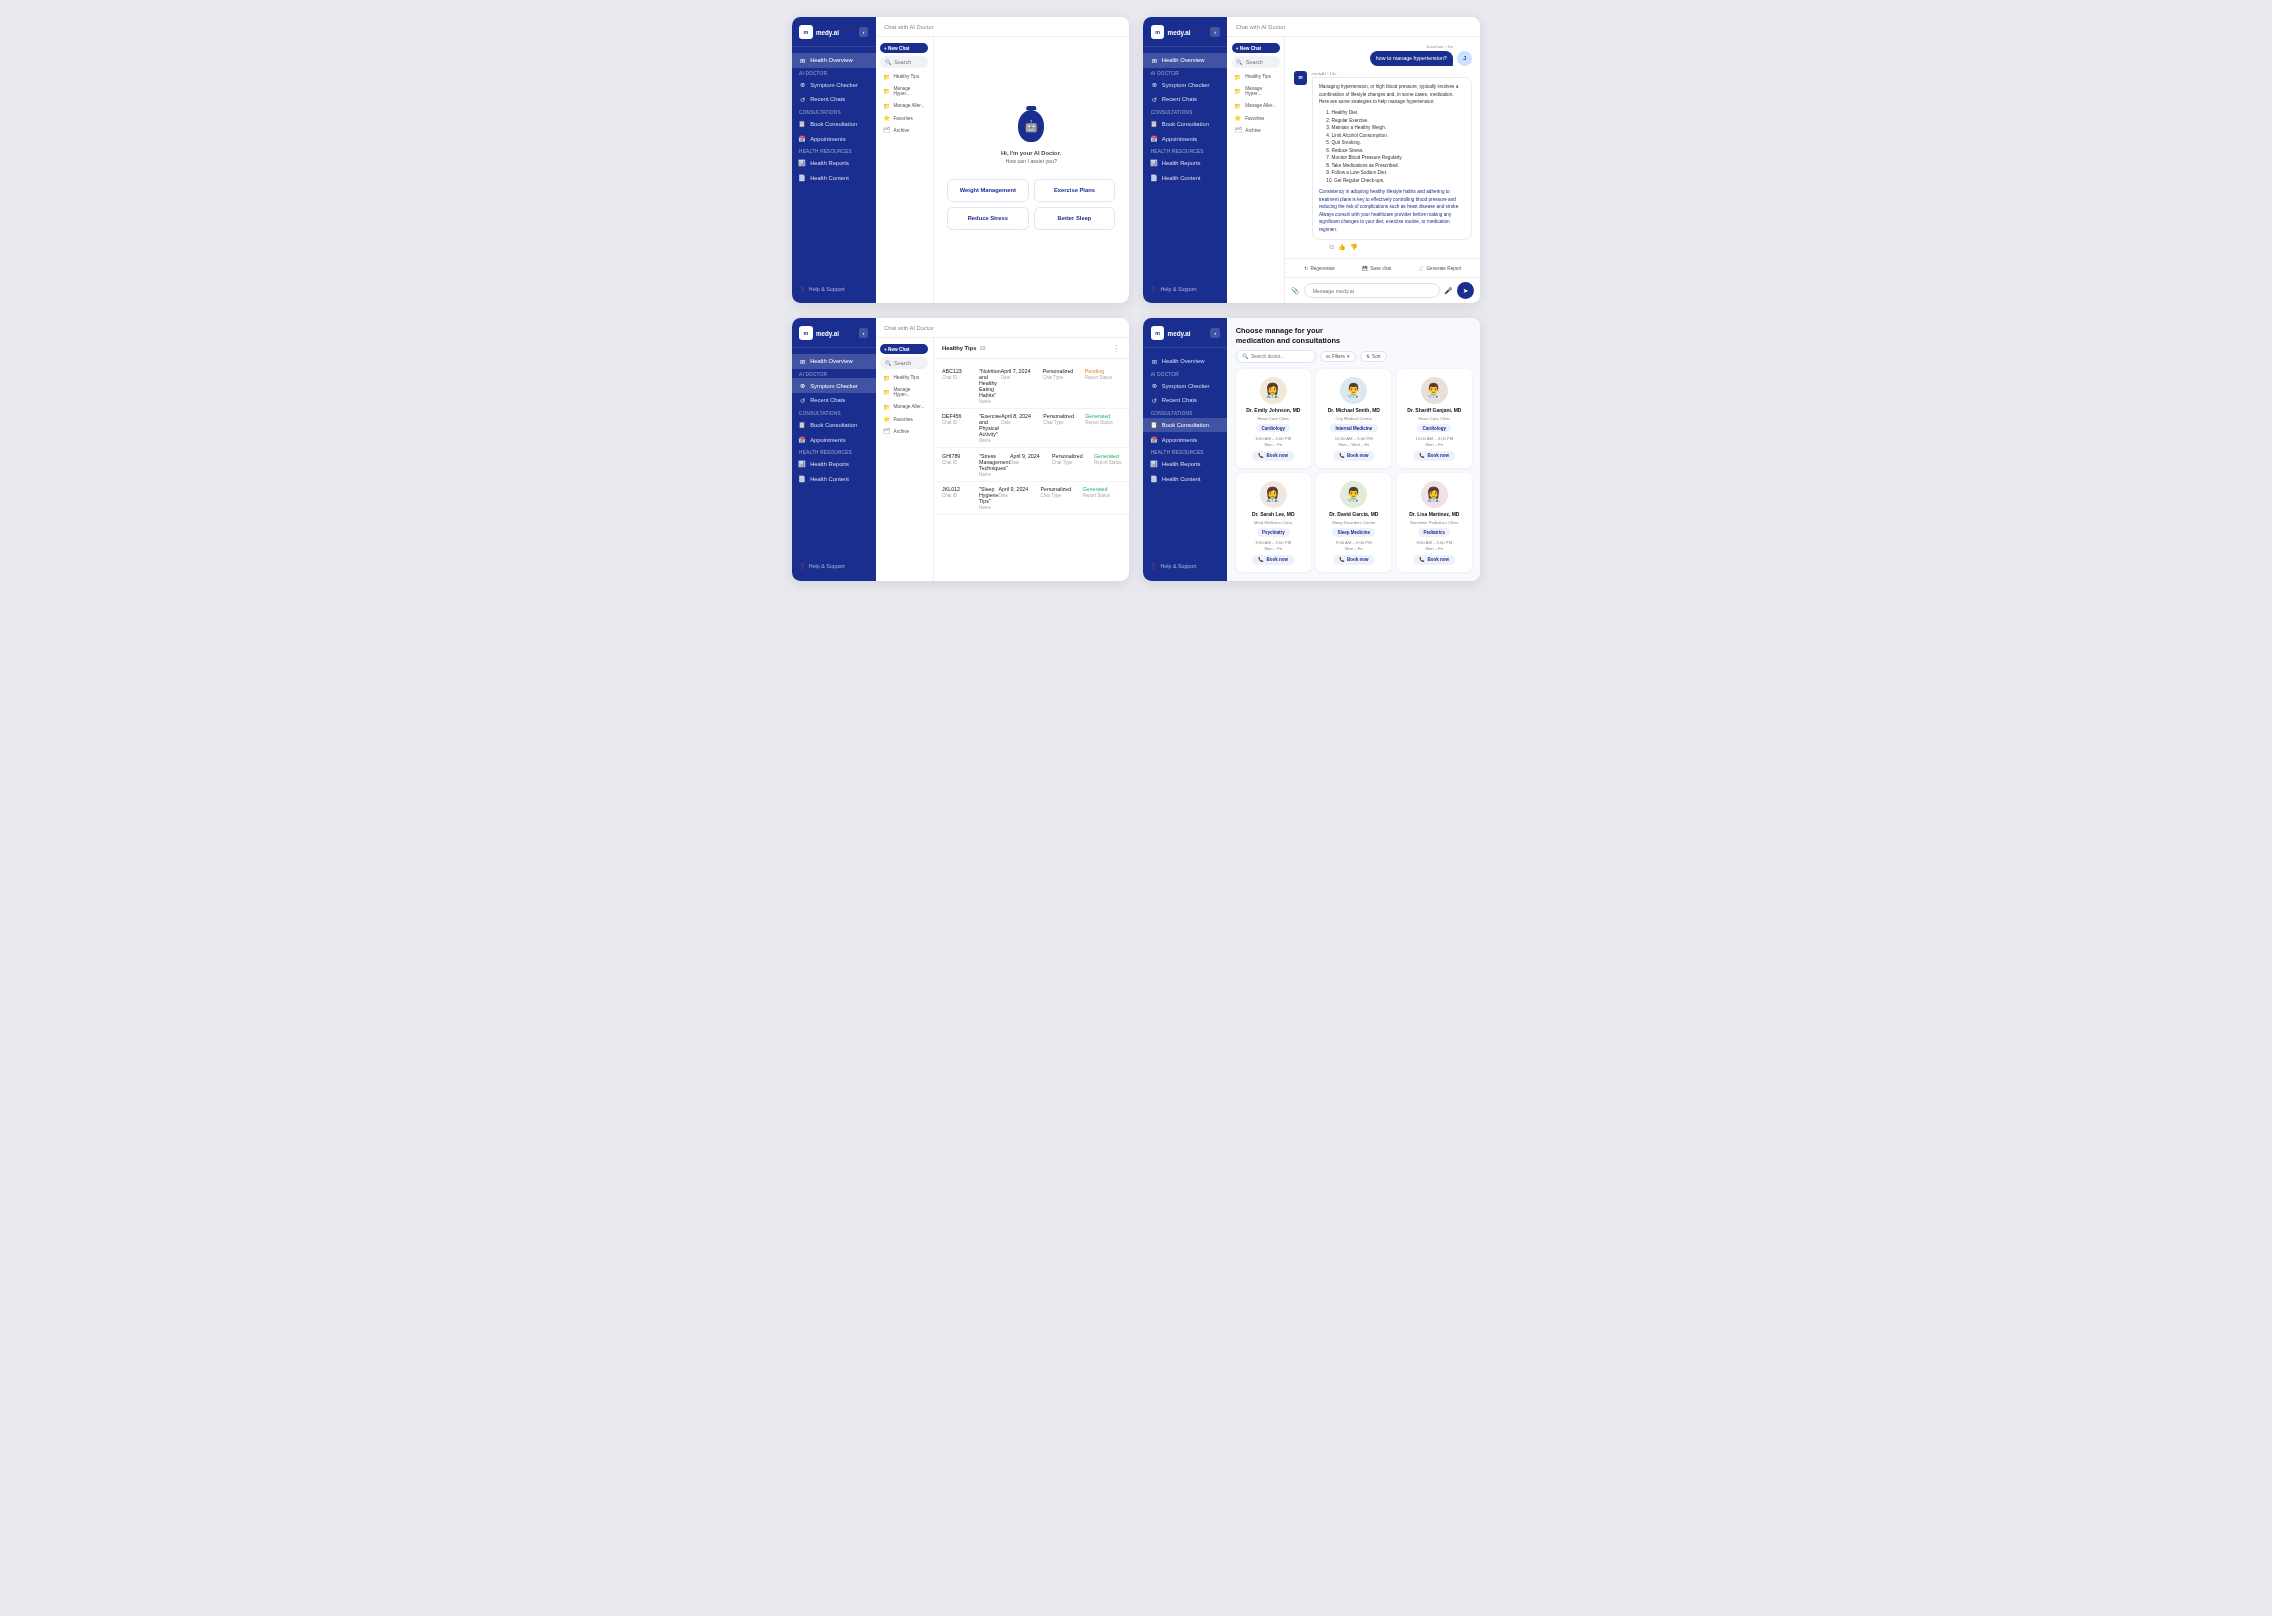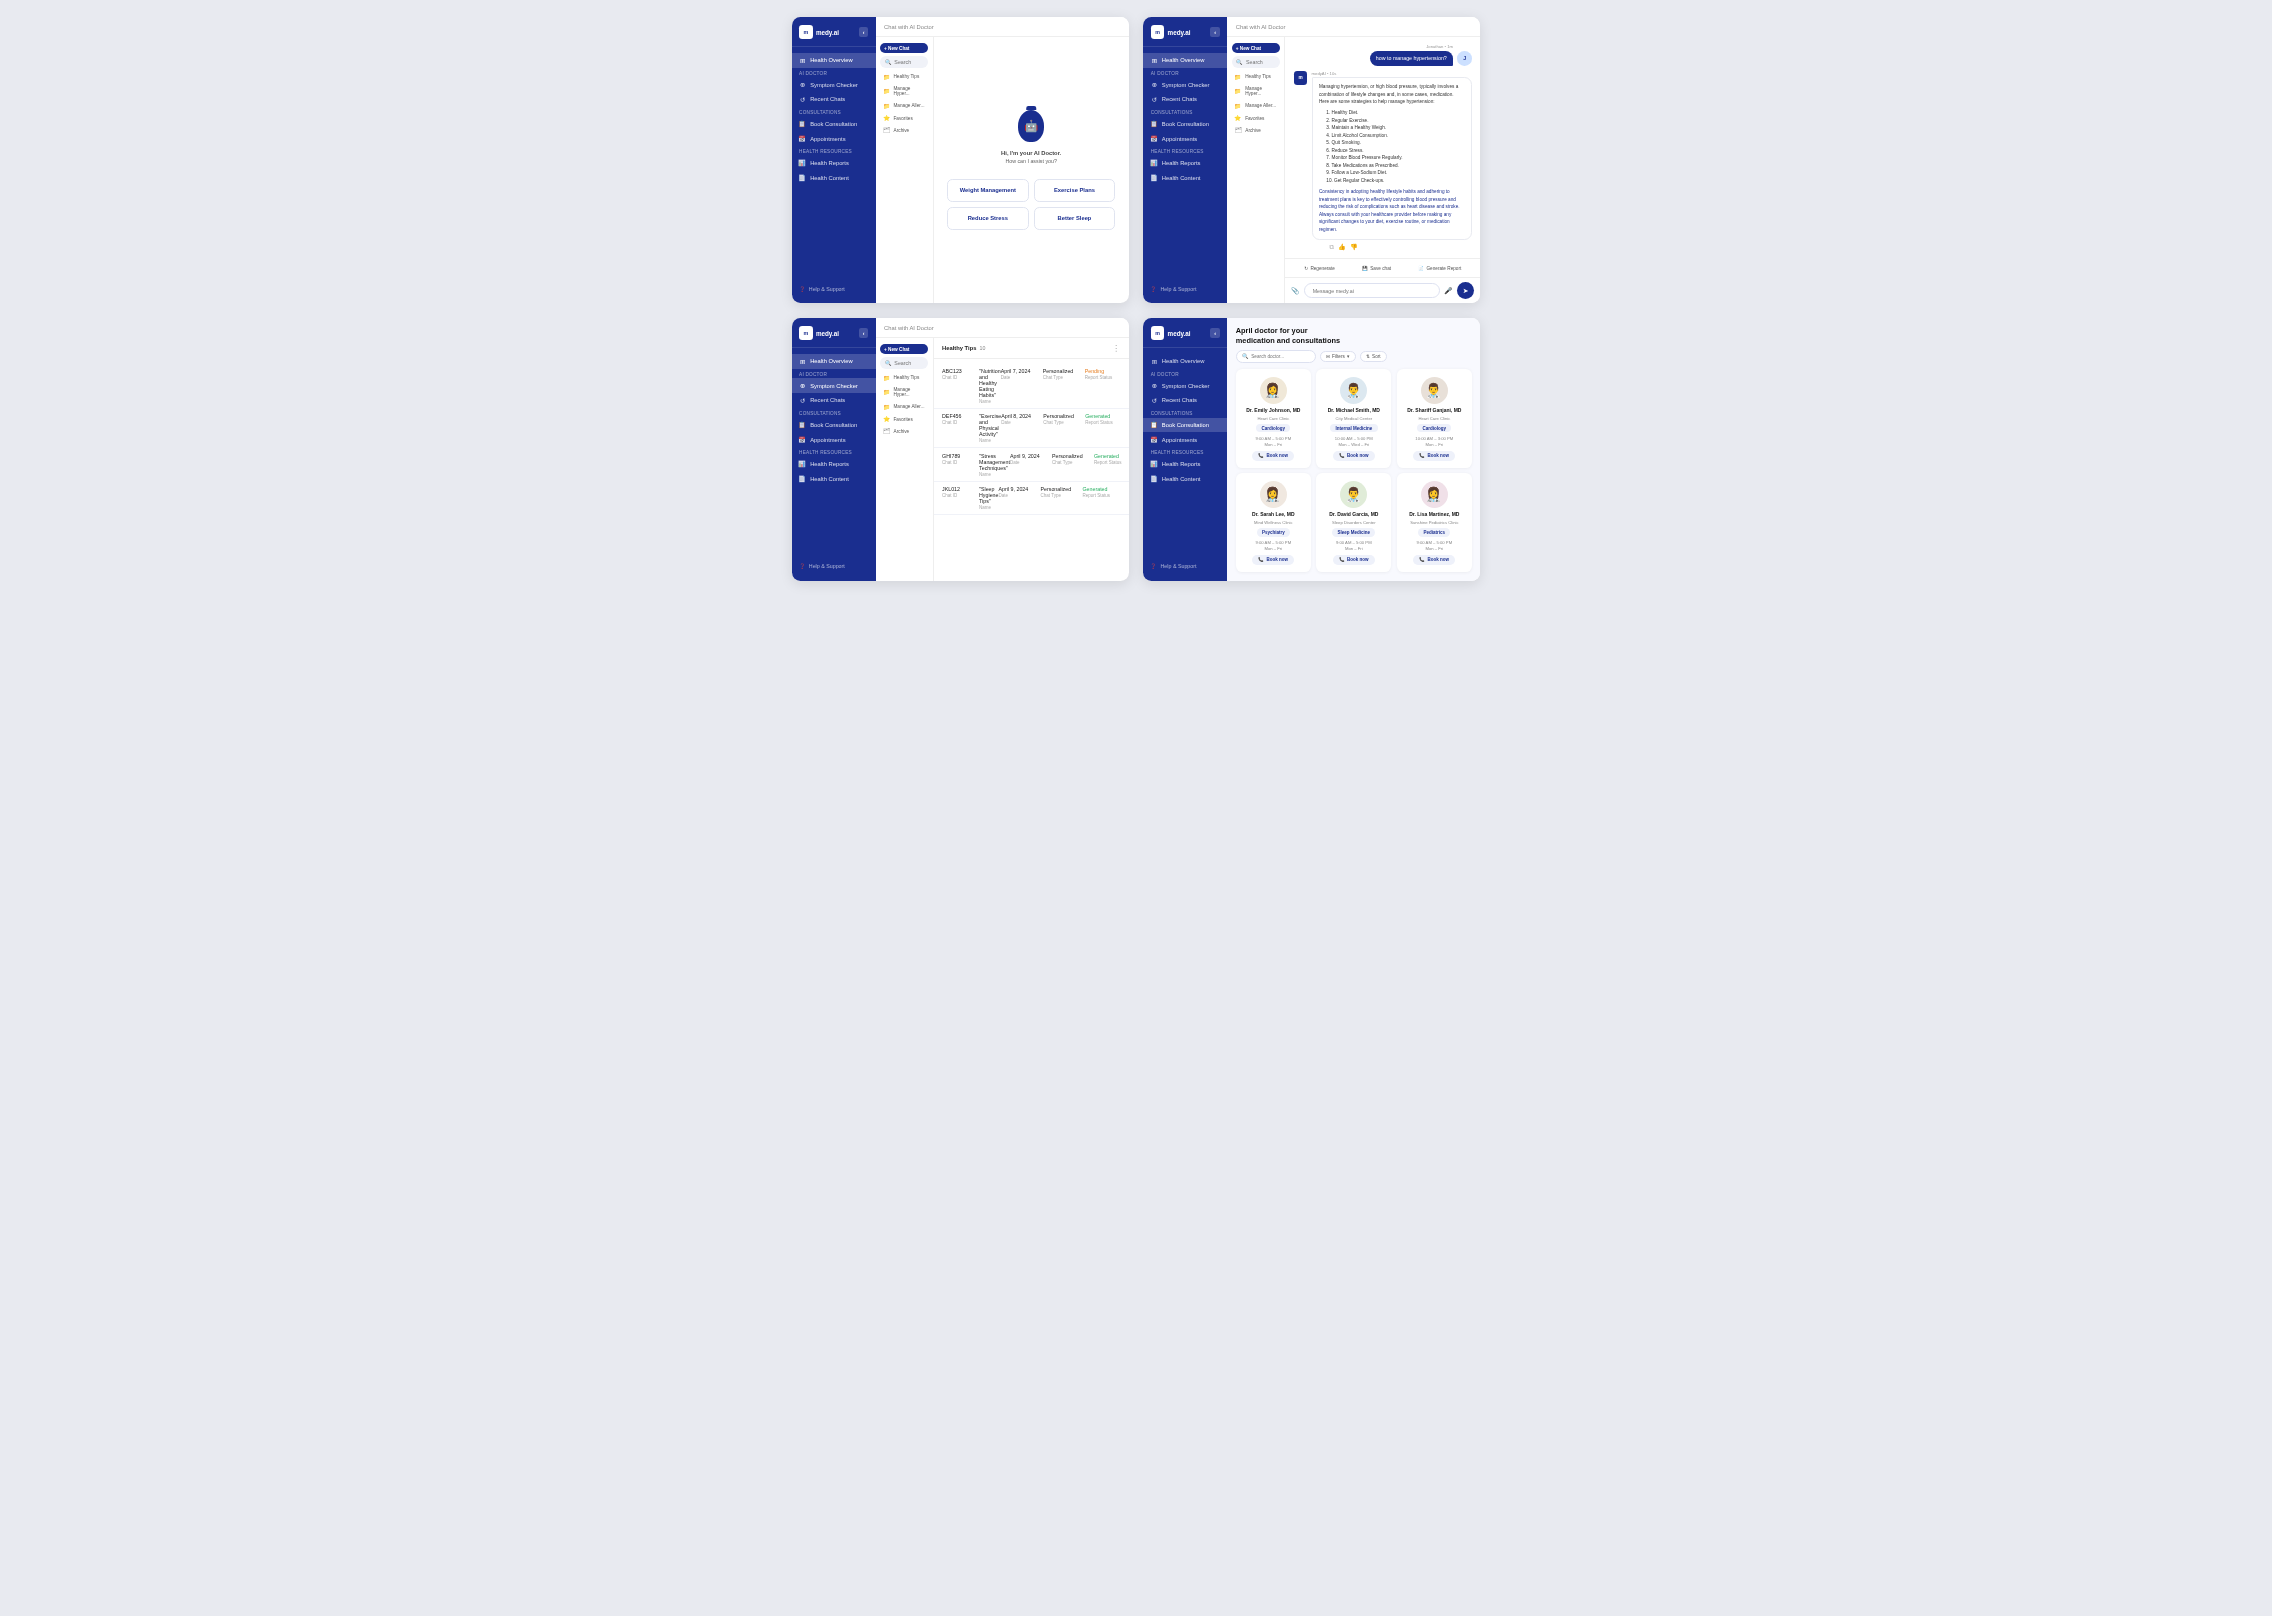--- a/index.html
+++ b/index.html
@@ -1021,21 +1021,21 @@
         <span>Health Content</span>
       </div>
       <div class="sidebar-footer">
         <span>❓</span>
         <span>Help &amp; Support</span>
       </div>
     </div>
 
     <div class="doctors-panel">
       <div class="doctors-header">
-        <div class="doctors-title">April doctor for your medication and consultations</div>
+        <div class="doctors-title">Choose manage for your medication and consultations</div>
         <div class="doctors-controls">
           <div class="doctor-search">
             <span style="font-size:5.3px; color:#aaa;">🔍</span>
             <input type="text" placeholder="Search doctor..." style="">
           </div>
           <div class="filter-btn">
             <span>⊟</span>
             <span>Filters</span>
             <span>▾</span>
           </div>

